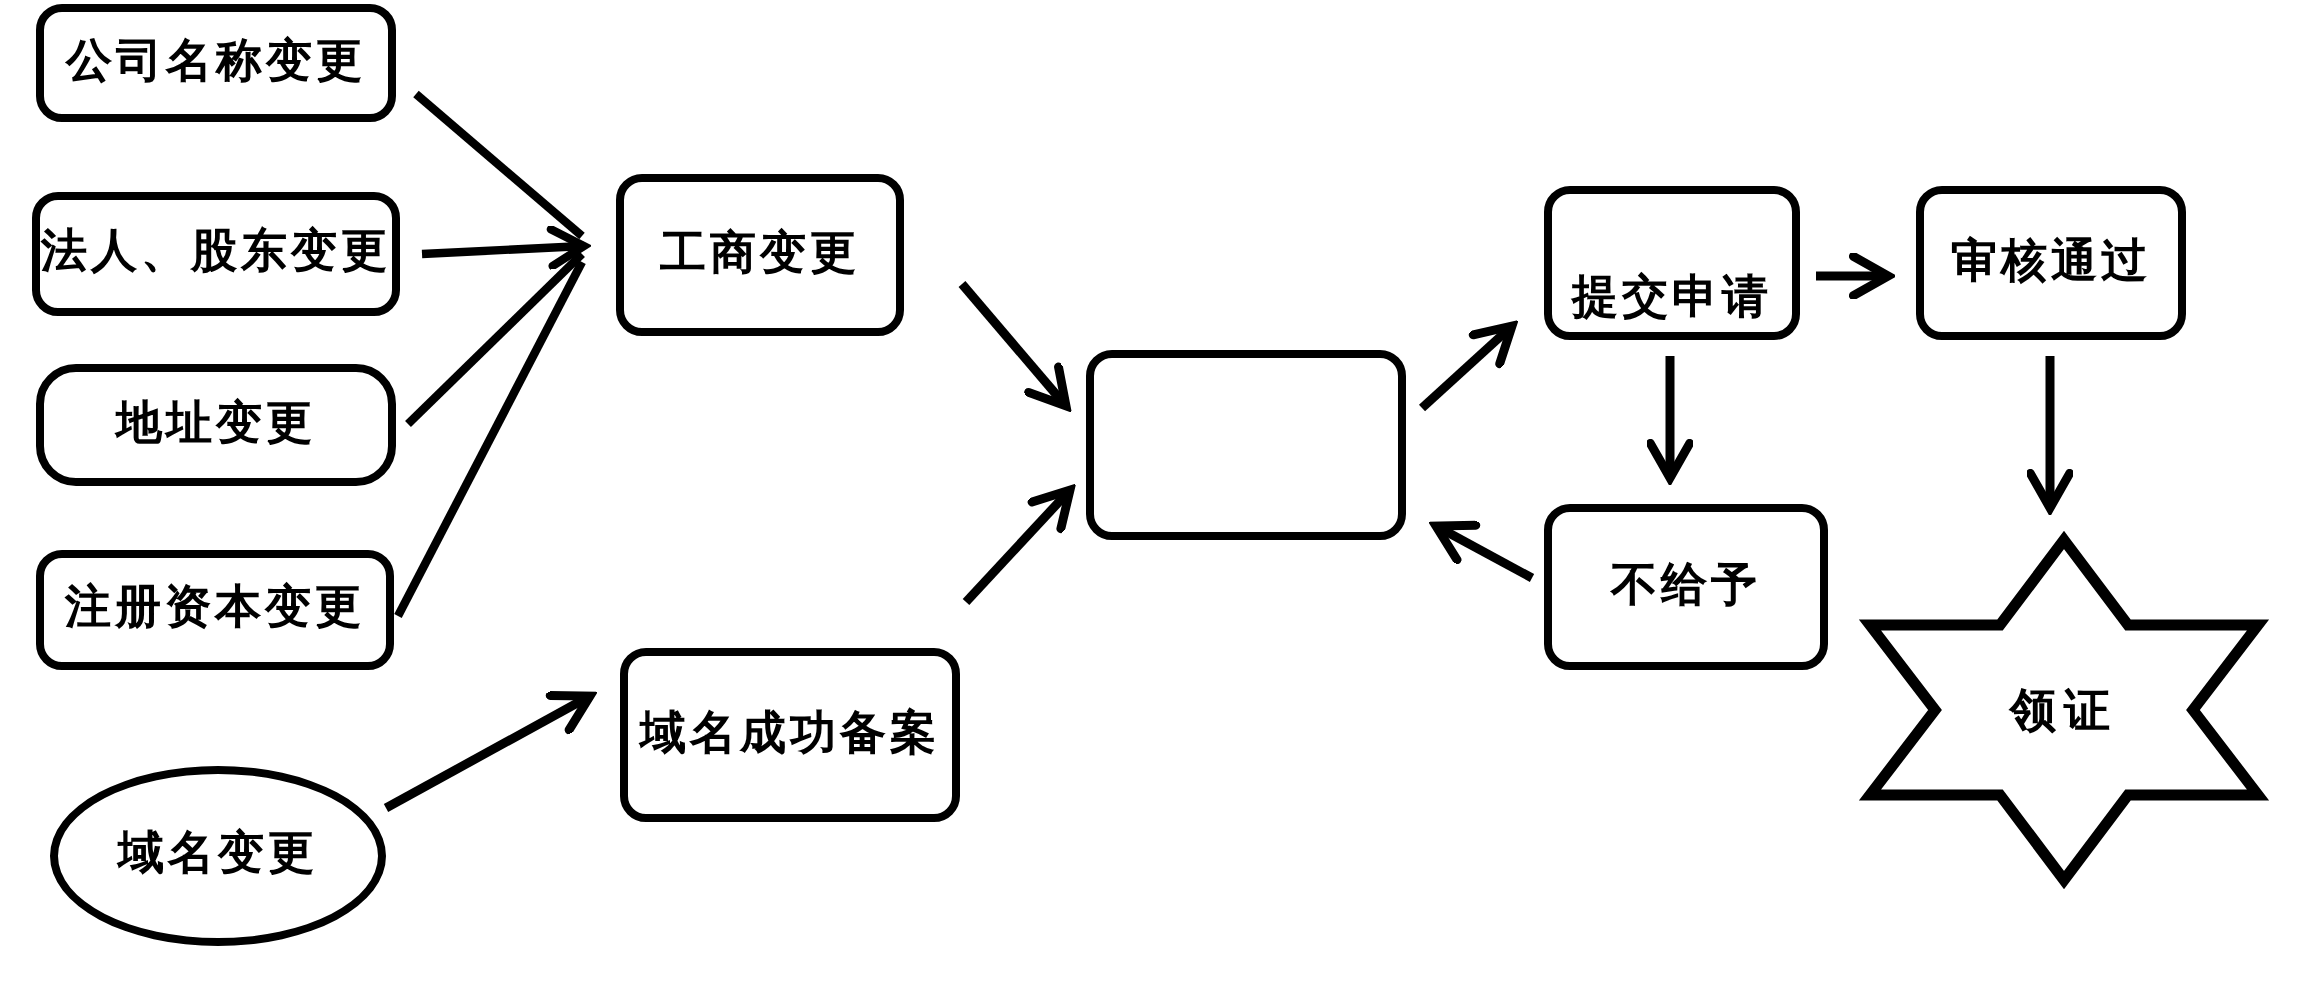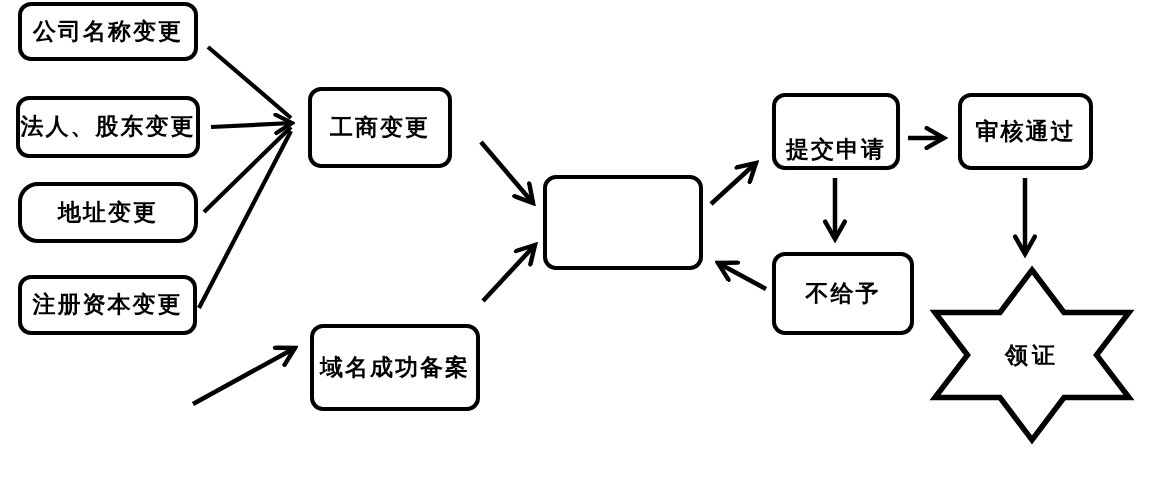--- a/index.html
+++ b/index.html
@@ -100,20 +100,23 @@
   </div>
 
   <div class="node" style="left:18px; top:182px; width:180px; height:61px;border-radius:20px;">
     <span>地址变更</span>
   </div>
 
   <div class="node" style="left:18px; top:275px; width:179px; height:60px;">
     <span>注册资本变更</span>
   </div>
 
+  <div class="node ellipse" style="left:25px; top:383px; width:168px; height:90px;">
+    <span>域名变更</span>
+  </div>
 
   <div class="node" style="left:308px; top:87px; width:144px; height:81px;">
     <span>工商变更</span>
   </div>
 
   <div class="node" style="left:310px; top:283px; width:170px; height:87px;margin-top:41px;">
     <span>域名成功备案</span>
   </div>
 
   <div class="node two-line" style="left:543px; top:175px; width:160px; height:95px;">

